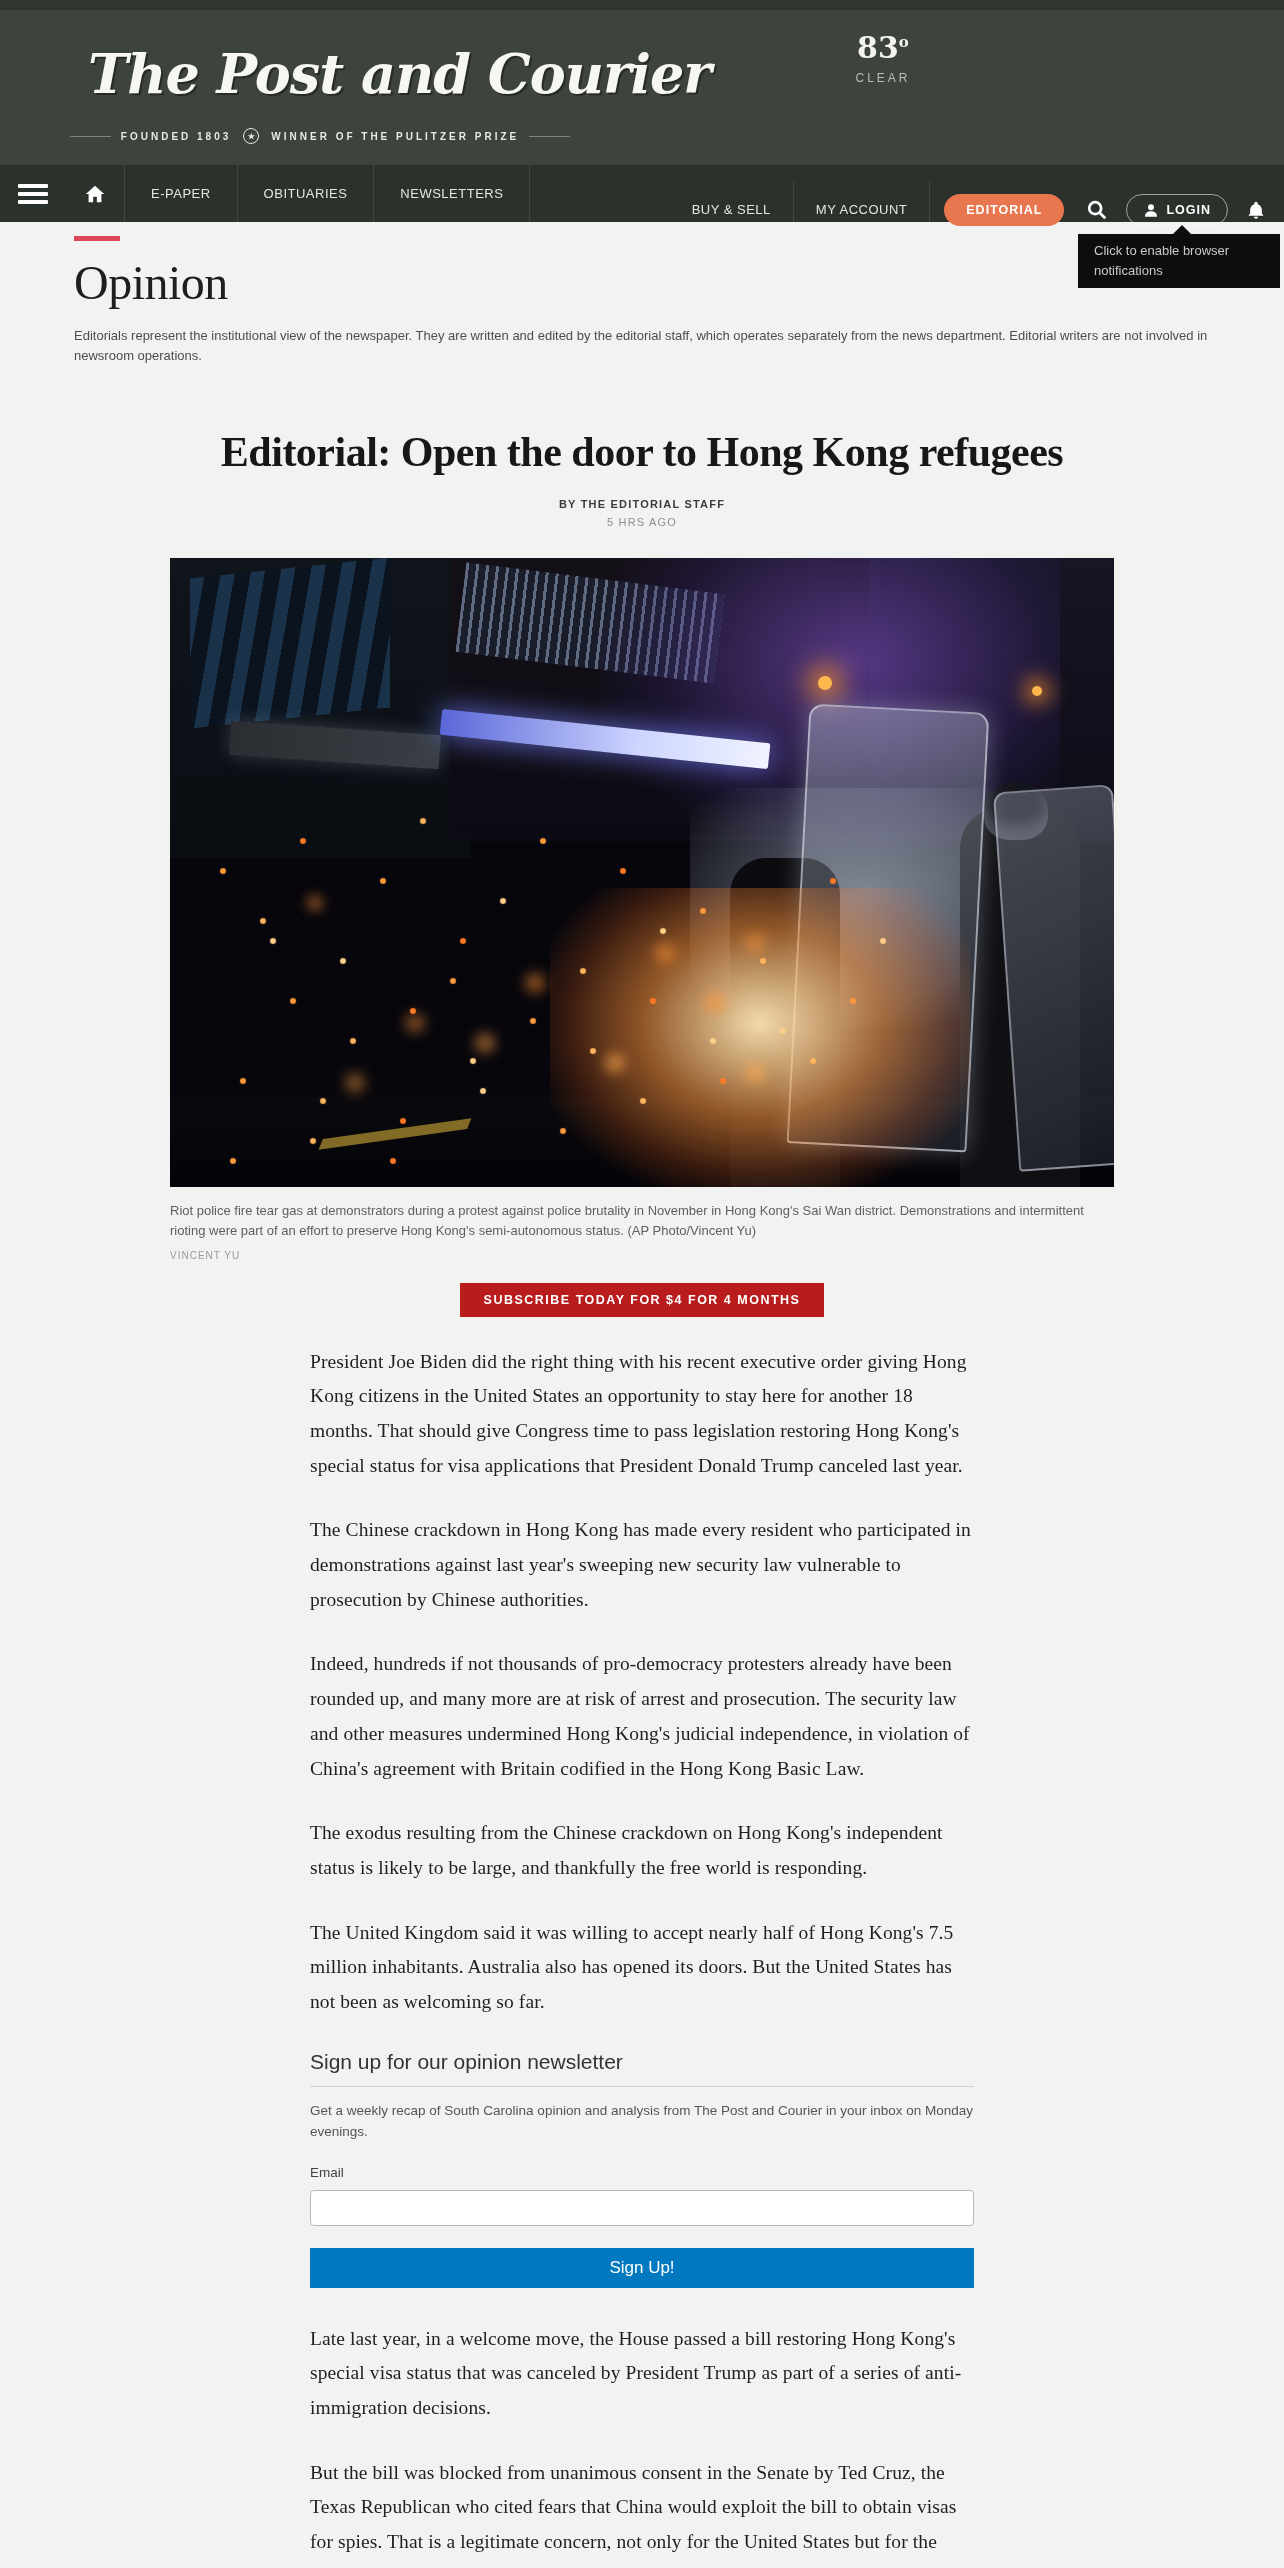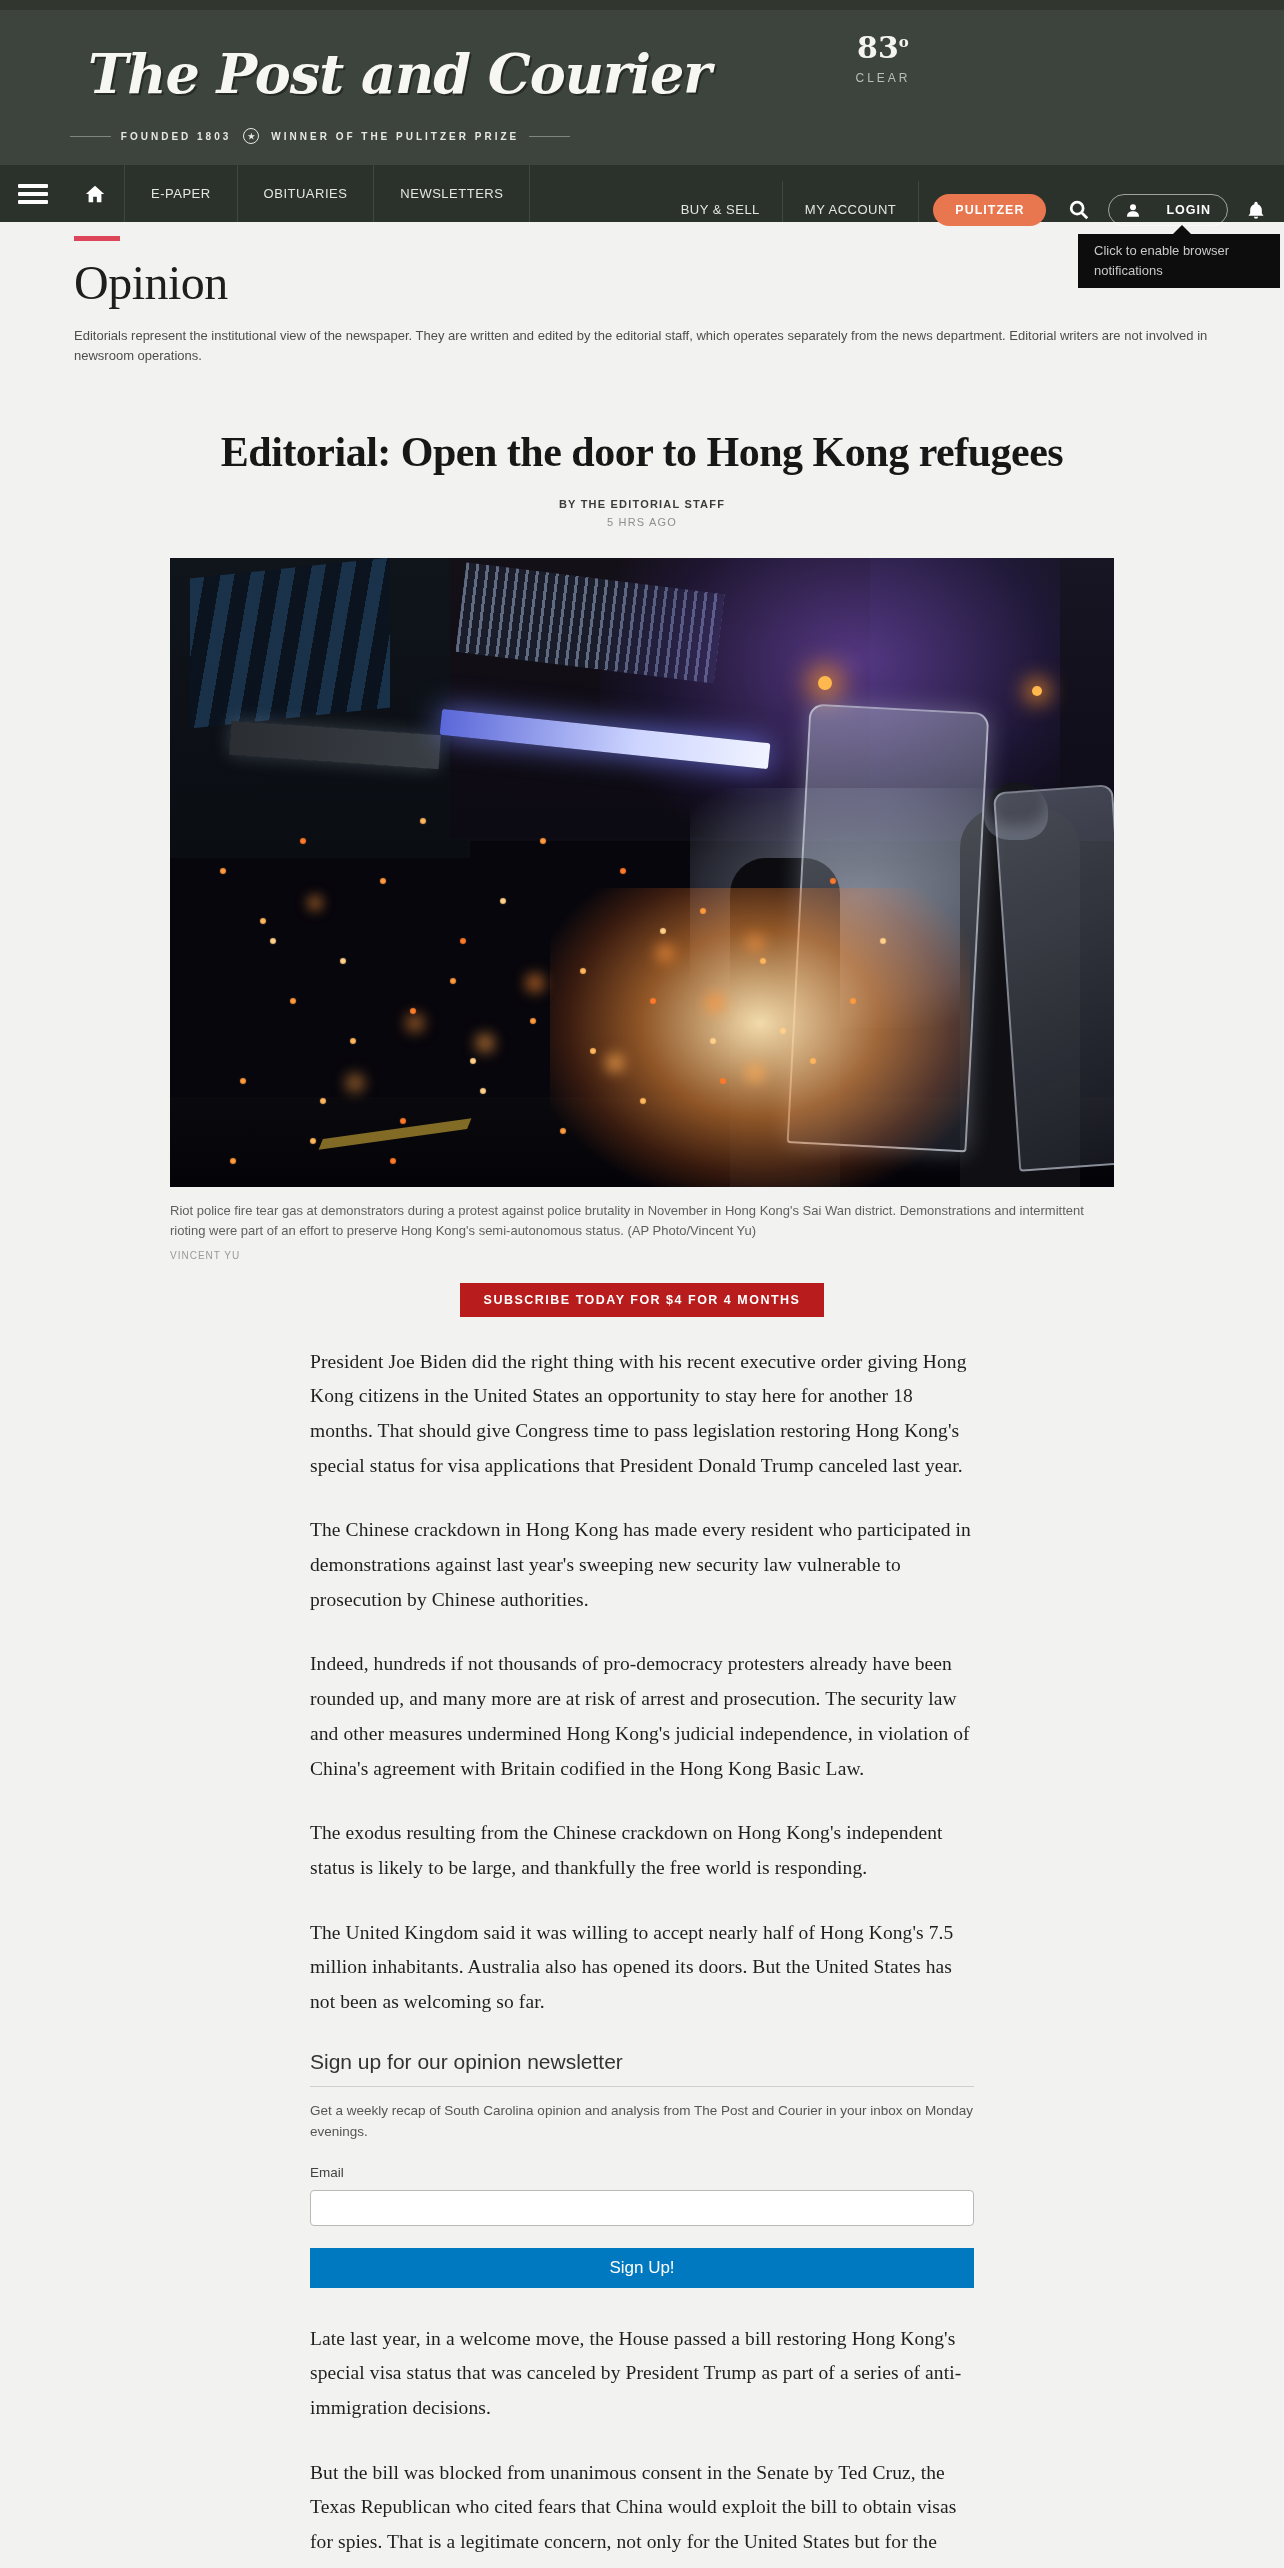--- a/index.html
+++ b/index.html
@@ -51,21 +51,21 @@
   .nav-item:last-child { border-right:1px solid rgba(255,255,255,0.10); }
   .nav-right { position:absolute; right:0; top:16px; height:57px; display:flex; align-items:center; }
   .nav-textlink { padding:0 22px; height:57px; display:flex; align-items:center; cursor:pointer; }
   .nav-sep { width:1px; height:57px; background:rgba(255,255,255,0.10); }
   .subscribe-pill {
     background:#e8764f; color:#fff; font-weight:bold; font-size:12.5px;
     letter-spacing:1px; border:none; border-radius:16px; padding:9px 22px;
     margin:0 14px; cursor:pointer;
   }
   .login-pill {
-    display:flex; align-items:center; gap:25px; border:1px solid rgba(255,255,255,0.55);
+    display:flex; align-items:center; gap:7px; border:1px solid rgba(255,255,255,0.55);
     border-radius:17px; padding:7px 16px; margin:0 10px; font-weight:bold;
     font-size:12.5px; letter-spacing:1px; cursor:pointer; color:#fff;
   }
   .icon-btn { padding:0 8px; display:flex; align-items:center; cursor:pointer; }
   
   .tooltip {
     position:absolute; right:4px; top:234px; width:202px; background:#0d0d0d;
     color:#c9c9c9; font-size:13px; line-height:1.55; padding:7px 16px; z-index:50;
   }
   .tooltip-arrow {
@@ -255,21 +255,21 @@
     </div>
     <div class="nav-item">E-PAPER</div>
     <div class="nav-item">OBITUARIES</div>
     <div class="nav-item">NEWSLETTERS</div>
   </div>
   <div class="nav-right">
     <div class="nav-textlink">BUY &amp; SELL</div>
     <div class="nav-sep"></div>
     <div class="nav-textlink">MY ACCOUNT</div>
     <div class="nav-sep"></div>
-    <button class="subscribe-pill">PULITZER</button>
+    <button class="subscribe-pill">EDITORIAL</button>
     <div class="icon-btn">
       <span>
         <svg width="22" height="22" viewBox="0 0 24 24" fill="none" stroke="#fff" stroke-width="3">
             <circle cx="10" cy="10" r="6.5"></circle>
             <line x1="15" y1="15" x2="21" y2="21"></line>
           </svg>
       </span>
     </div>
     <div class="login-pill">
       <span>

